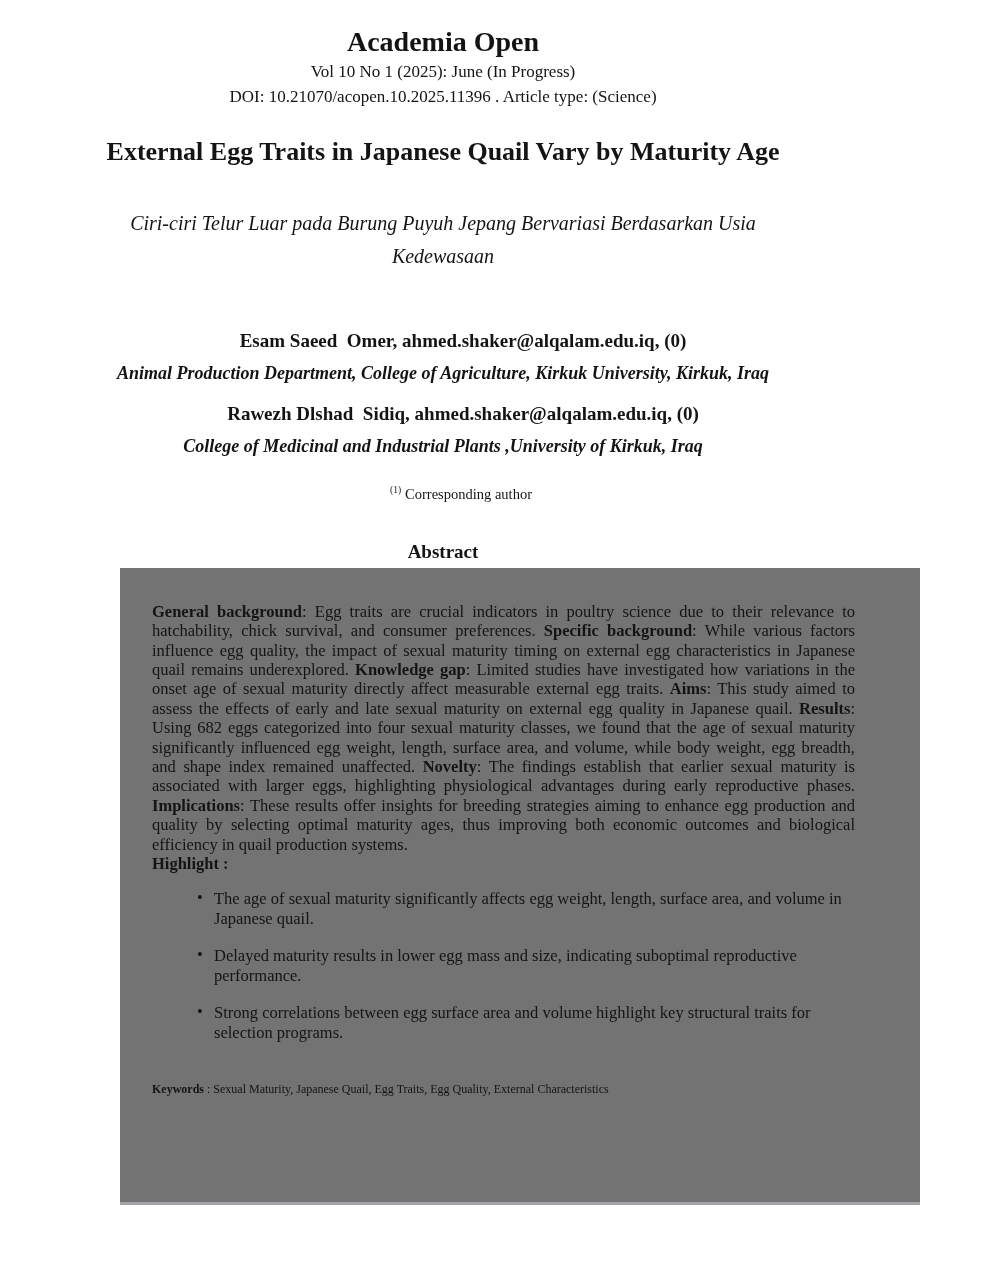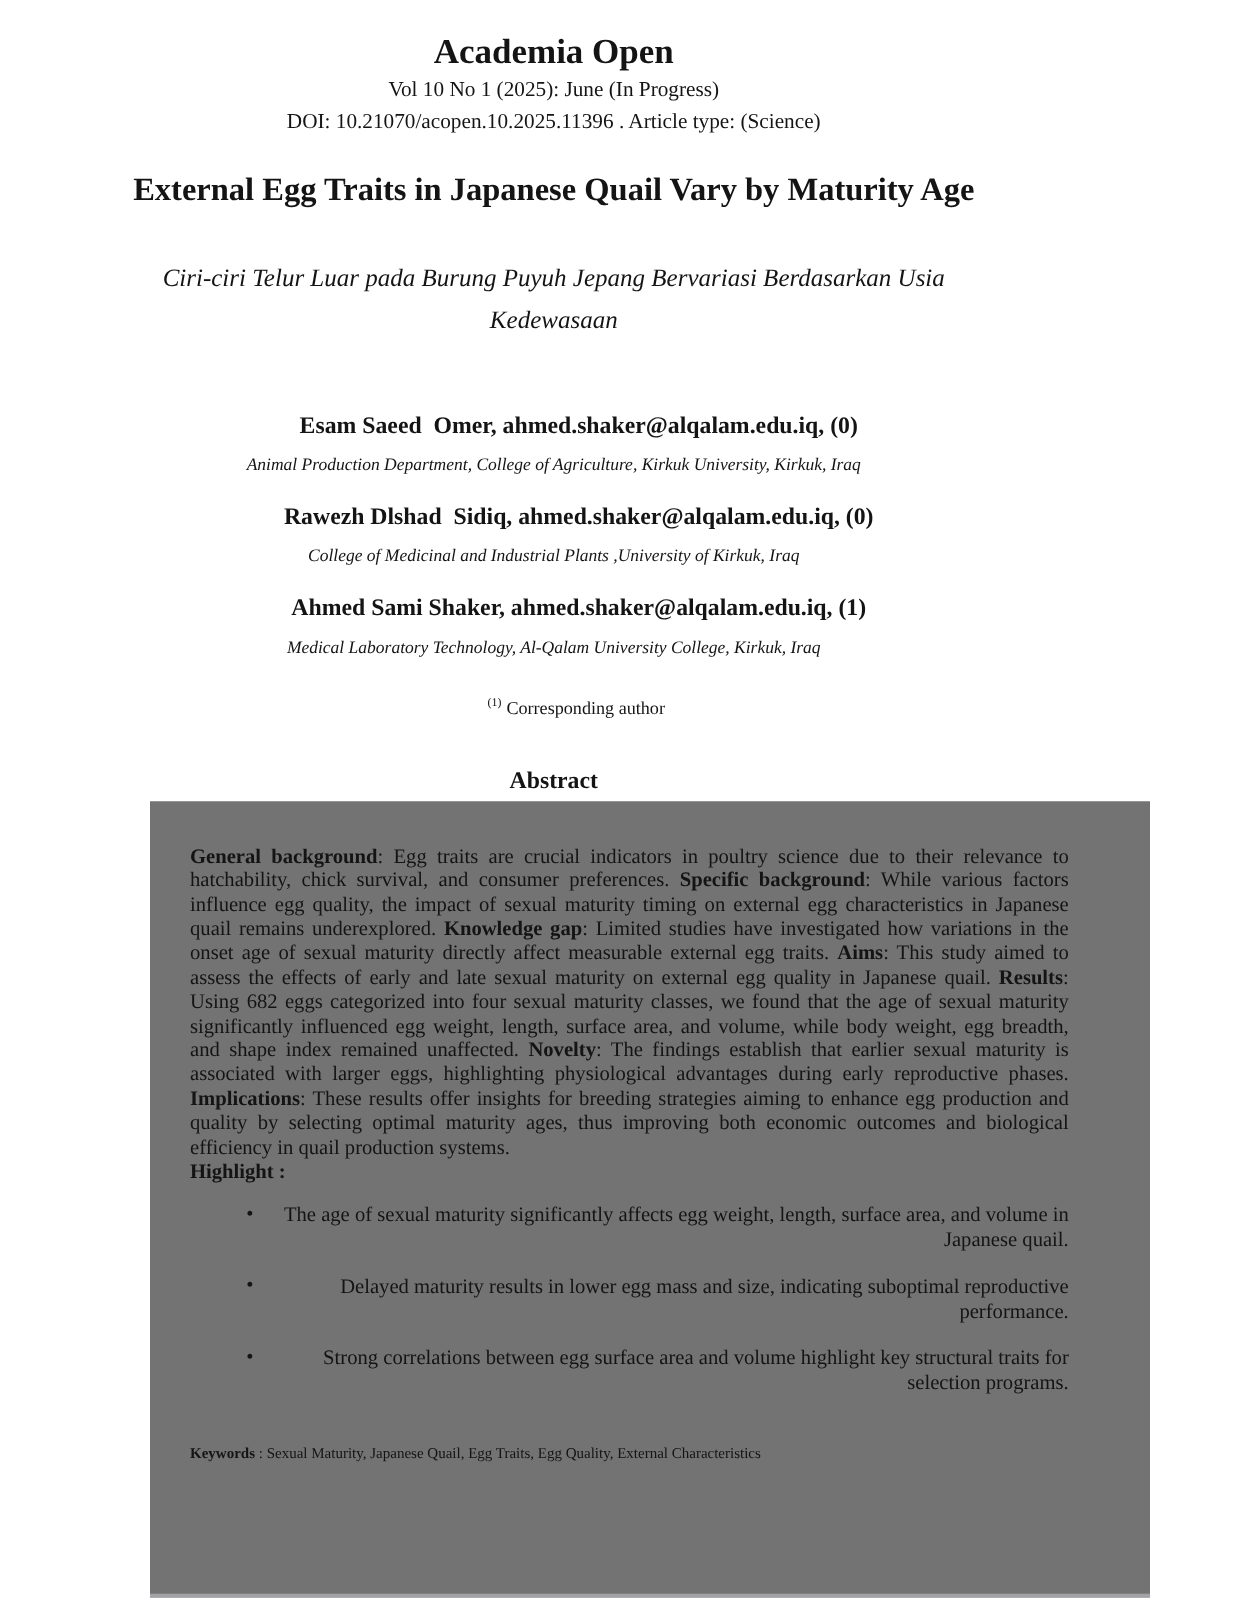--- a/index.html
+++ b/index.html
@@ -12,36 +12,36 @@
   .masthead{text-align:center;padding-top:26px;}
   .journal-name{font-size:28px;font-weight:bold;margin:0;line-height:32px;}
   .journal-meta{font-size:17px;line-height:22px;margin:3px 0 0;}
   
   .article-title{text-align:center;font-size:26px;font-weight:bold;margin:29px 70px 0;line-height:30px;}
   .article-subtitle{text-align:center;font-style:italic;font-weight:normal;font-size:20px;line-height:33px;margin:40px 130px 0;}
   
   .authors{text-align:center;margin-top:56px;}
   .author{margin:0 0 18px;}
   .author-name{font-size:19px;font-weight:bold;margin:0 0 9px;line-height:24px;white-space:pre-wrap;padding-left:40px;}
-  .author-affiliation{font-size:14px;font-style:italic;margin:0;line-height:22px;}
+  .author-affiliation{font-size:18px;font-style:italic;margin:0;line-height:22px;font-weight:bold;}
   
   .corresponding{text-align:center;margin-top:24px;font-size:14.5px;line-height:18px;padding-left:36px;}
   .corresponding sup{font-size:9.5px;vertical-align:super;margin-right:4px;}
   
   .abstract-heading{text-align:center;font-size:19px;font-weight:bold;margin:37px 0 0;line-height:23px;}
   .abstract-panel{
     margin:5px 0 0 120px;width:800px;height:637px;box-sizing:border-box;
     padding:34px 65px 0 32px;border-bottom:3px solid #a2a2a6;overflow:hidden;
   }
   .abs-par{font-size:16.5px;line-height:19.4px;text-align:justify;margin:0;}
   .abs-highlight{font-size:16.5px;line-height:19.4px;margin:0;font-weight:bold;}
   .highlights-list{list-style:none;margin:15px 0 0;padding:0 0 0 45px;}
   .highlights-list li{
     position:relative;padding-left:17px;font-size:16.5px;line-height:20px;
-    margin-bottom:17px;text-align:right;max-width:650px;
+    margin-bottom:17px;text-align:left;max-width:650px;
   }
   .highlights-list li::before{content:"\2022";position:absolute;left:0;top:-1px;}
   .keywords{font-size:12px;line-height:21px;text-align:justify;margin:36px 0 0;}
   .keywords b{font-weight:bold;}
 </style>
 </head>
 <body>
 
 <div class="page">
 
@@ -57,24 +57,20 @@
 
   <div class="authors">
     <div class="author">
       <p class="author-name">Esam Saeed  Omer, ahmed.shaker@alqalam.edu.iq, (0)</p>
       <p class="author-affiliation">Animal Production Department, College of Agriculture, Kirkuk University, Kirkuk, Iraq</p>
     </div>
     <div class="author">
       <p class="author-name">Rawezh Dlshad  Sidiq, ahmed.shaker@alqalam.edu.iq, (0)</p>
       <p class="author-affiliation">College of Medicinal and Industrial Plants ,University of Kirkuk, Iraq</p>
     </div>
-    <div class="author">
-      <p class="author-name">Ahmed Sami Shaker, ahmed.shaker@alqalam.edu.iq, (1)</p>
-      <p class="author-affiliation">Medical Laboratory Technology, Al-Qalam University College, Kirkuk, Iraq</p>
-    </div>
   </div>
 
   <p class="corresponding"><sup>(1)</sup><span>Corresponding author</span></p>
 
   <h4 class="abstract-heading">Abstract</h4>
 
   <div class="abstract-panel" id="abstract-panel" style="background: #737373; border-bottom-color: rgb(162, 162, 166);">
     <p class="abs-par"><b>General background</b><span>: Egg traits are crucial indicators in poultry science due to their relevance to hatchability, chick survival, and consumer preferences. </span><b>Specific background</b><span>: While various factors influence egg quality, the impact of sexual maturity timing on external egg characteristics in Japanese quail remains underexplored. </span><b>Knowledge gap</b><span>: Limited studies have investigated how variations in the onset age of sexual maturity directly affect measurable external egg traits. </span><b>Aims</b><span>: This study aimed to assess the effects of early and late sexual maturity on external egg quality in Japanese quail. </span><b>Results</b><span>: Using 682 eggs categorized into four sexual maturity classes, we found that the age of sexual maturity significantly influenced egg weight, length, surface area, and volume, while body weight, egg breadth, and shape index remained unaffected. </span><b>Novelty</b><span>: The findings establish that earlier sexual maturity is associated with larger eggs, highlighting physiological advantages during early reproductive phases. </span><b>Implications</b><span>: These results offer insights for breeding strategies aiming to enhance egg production and quality by selecting optimal maturity ages, thus improving both economic outcomes and biological efficiency in quail production systems.</span></p>
     <p class="abs-highlight">Highlight :</p>
     <ul class="highlights-list">

